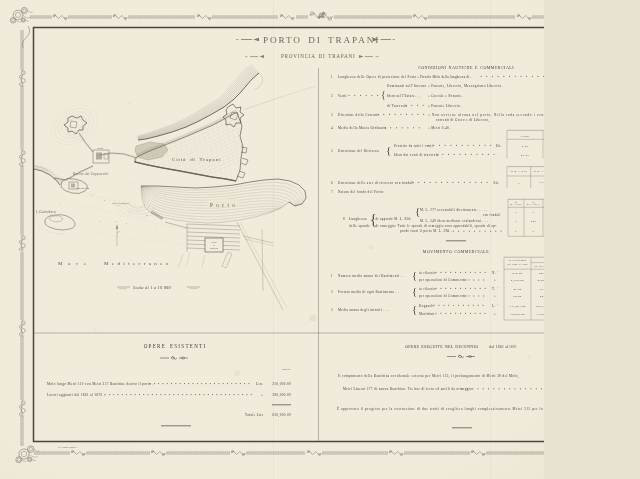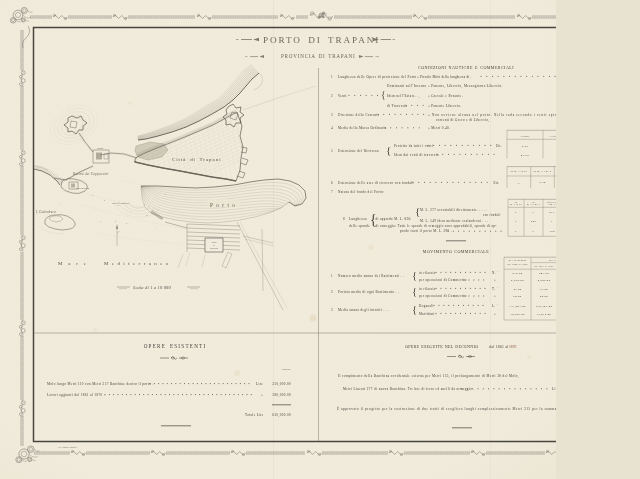--- a/index.html
+++ b/index.html
@@ -1,19 +1,19 @@
 <!DOCTYPE html>
 <html><head><meta charset="utf-8">
 <style>
 html,body{margin:0;padding:0;background:#e8e2d0;}
 #page{position:relative;width:544px;height:479px;overflow:hidden;
  background:
   radial-gradient(ellipse 130% 115% at 47% 45%, rgba(241,235,220,0.95) 52%, rgba(226,218,196,0.95) 100%),
   linear-gradient(90deg,#e6dfc9 0%,#ece6d3 30%,#eae4d1 60%,#e4ddc6 100%);
- font-family:'Liberation Serif',serif;padding-left:12px;}
+ font-family:'Liberation Serif',serif;}
 #page:after{content:'';position:absolute;left:273px;top:0;width:1px;height:479px;background:rgba(120,110,88,0.06);box-shadow:217px 0 0 rgba(120,110,88,0.05);}
 svg{position:absolute;left:0;top:0;}
 </style></head><body>
 <div id="page">
 <svg width="640" height="479" viewBox="0 0 640 479">
 <line x1="30" y1="16.0" x2="52" y2="16.0" stroke="#6f6d63" stroke-width="0.5" stroke-opacity="0.9"></line>
 <line x1="30" y1="18.0" x2="52" y2="18.0" stroke="#6f6d63" stroke-width="0.5" stroke-opacity="0.9"></line>
 <line x1="30" y1="17" x2="52" y2="17" stroke="#6f6d63" stroke-width="1.8" stroke-opacity="0.26" stroke-dasharray="0.5 1.3"></line>
 <line x1="68" y1="16.0" x2="112" y2="16.0" stroke="#6f6d63" stroke-width="0.5" stroke-opacity="0.9"></line>
 <line x1="68" y1="18.0" x2="112" y2="18.0" stroke="#6f6d63" stroke-width="0.5" stroke-opacity="0.9"></line>

